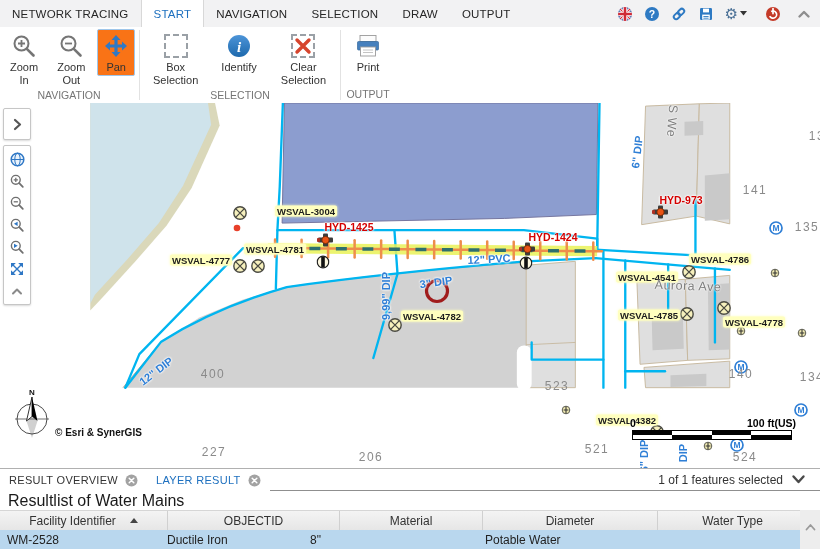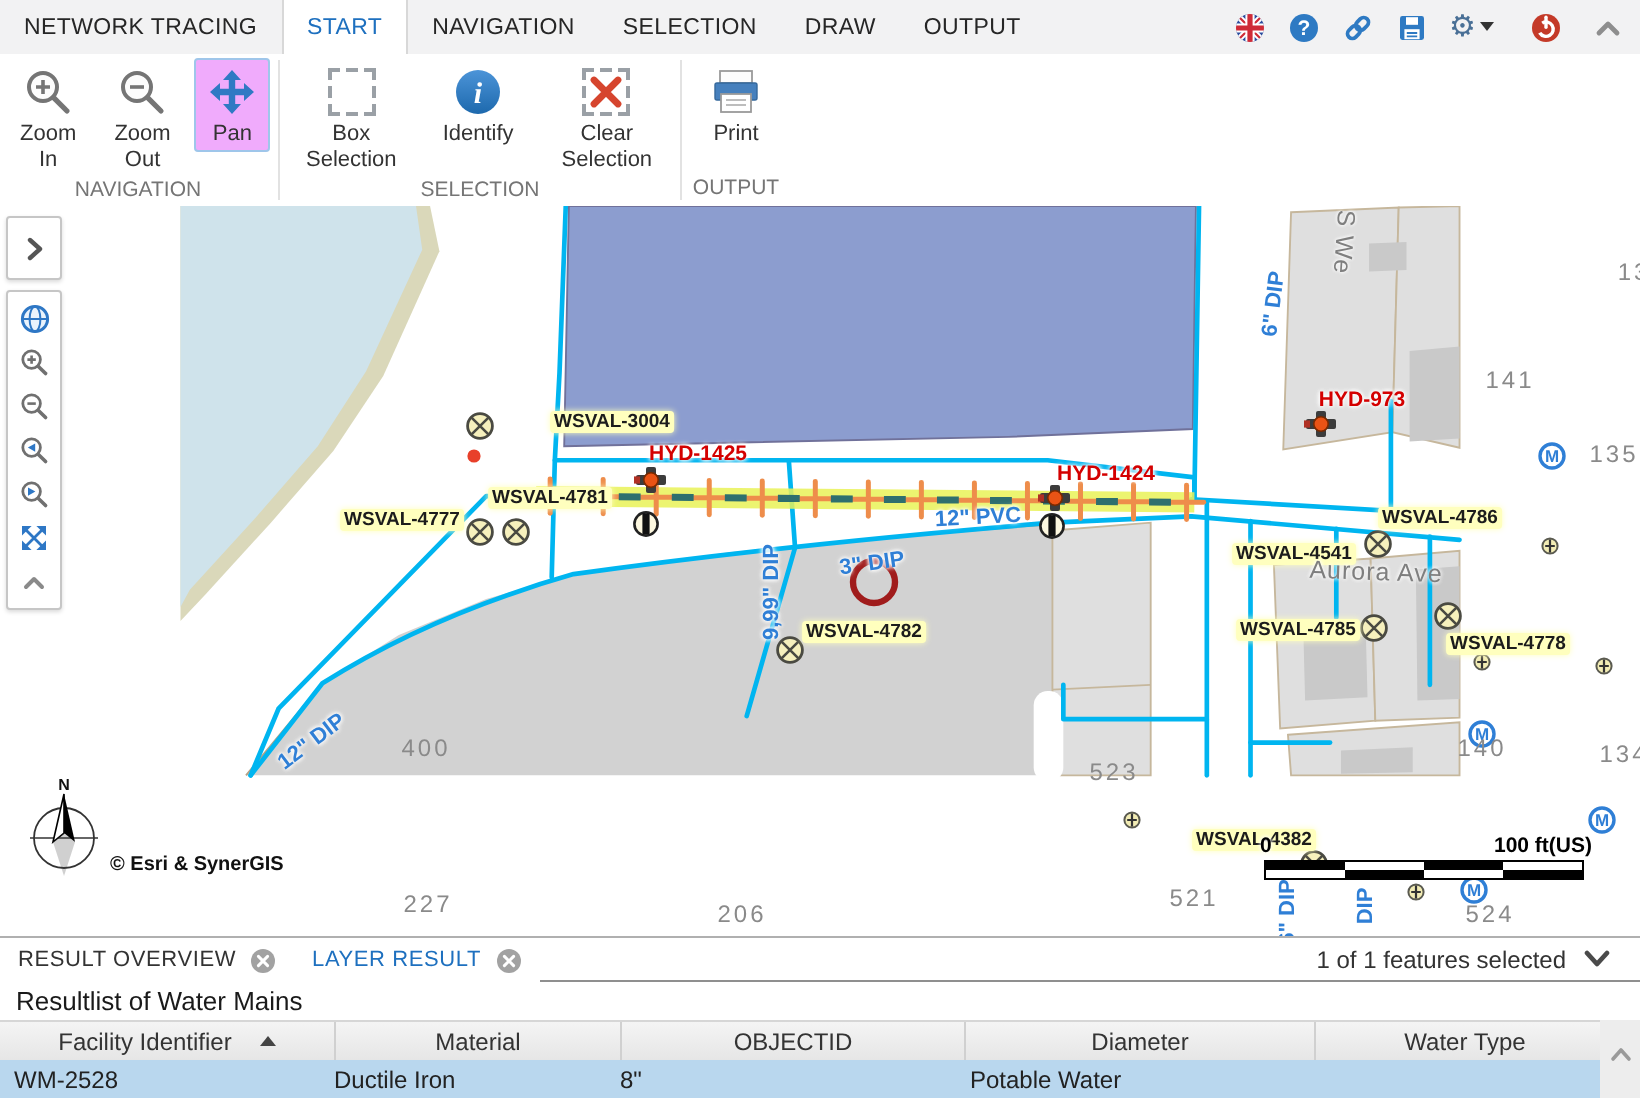--- a/index.html
+++ b/index.html
@@ -8,21 +8,21 @@
   
   #tabbar{position:absolute;left:0;top:0;width:820px;height:27px;background:#f2f2f3;display:flex;align-items:stretch;}
   .rtab{display:flex;align-items:center;padding:0 12px;font-size:11.5px;color:#262626;letter-spacing:.2px;cursor:default;}
   .rtab.active{background:#fff;color:#1e70bf;border-left:1px solid #d8d8d8;border-right:1px solid #d8d8d8;}
   #quickbar{margin-left:auto;display:flex;align-items:center;gap:11px;padding-right:8px;}
   #quickbar .qic{display:flex;align-items:center;}
   #ribbonbody{position:absolute;left:0;top:27px;width:820px;height:76px;background:#fff;border-bottom:1px solid #c9c9c9;display:flex;}
   .rgroup{display:flex;flex-direction:column;height:100%;}
   .rbtns{display:flex;align-items:flex-start;height:60px;padding:2px 3px 0 3px;gap:2px;}
   .rbtn{display:flex;flex-direction:column;align-items:center;padding:1px 2px;border:1px solid transparent;border-radius:2px;}
-  .rbtn.active{background:#f0abfc;border-color:#9fc6ea;}
+  .rbtn.active{background:#f97316;border-color:#9fc6ea;}
   .ric{height:30px;display:flex;align-items:center;justify-content:center;}
   .rlb{font-size:11px;line-height:13px;color:#333;text-align:center;white-space:pre-line;}
   .rgname{font-size:10.5px;color:#757575;text-align:center;padding:0 0 3px 0;margin-top:auto;}
   .rsep{width:1px;background:#e2e2e2;margin:3px 1px;}
   .dashedbox{width:24px;height:24px;border:2px dashed #9aa0a6;box-sizing:border-box;position:relative;}
   .dashedbox svg{position:absolute;left:1px;top:1px;}
 
   
   #map{position:absolute;left:0;top:103px;width:820px;height:365px;background:#fff;overflow:hidden;}
   #map svg.base{position:absolute;left:0;top:0;}
@@ -45,21 +45,21 @@
   .mtb{width:22px;height:22px;display:flex;align-items:center;justify-content:center;}
   #compass{position:absolute;left:6px;top:283px;}
 
   
   #panel{position:absolute;left:0;top:468px;width:820px;height:81px;background:#fff;border-top:1px solid #b0b0b0;box-sizing:border-box;}
   #ptabs{display:flex;align-items:stretch;height:22px;}
   .ptab{display:flex;align-items:center;gap:7px;padding:0 9px;font-size:11px;letter-spacing:.3px;color:#333;}
   .ptab.active{color:#1e70bf;}
   #ptabfill{flex:1;display:flex;align-items:center;justify-content:flex-end;gap:8px;border-bottom:1px solid #8f8f8f;padding-right:14px;}
   #selstatus{font-size:12px;color:#333;}
-  #ptitle{height:19px;display:flex;align-items:center;padding-left:8px;font-size:13px;color:#1a1a1a;}
+  #ptitle{height:19px;display:flex;align-items:center;padding-left:8px;font-size:16px;color:#1a1a1a;}
   #thead{display:flex;height:19px;background:linear-gradient(#f4f4f4,#e6e6e6);border-top:1px solid #d6d6d6;}
   .th{box-sizing:border-box;display:flex;align-items:center;justify-content:center;font-size:12px;color:#333;border-right:1px solid #d0d0d0;position:relative;}
   .sortasc{width:0;height:0;border-left:4px solid transparent;border-right:4px solid transparent;border-bottom:5px solid #444;margin-left:14px;}
   #trow{display:flex;height:20px;background:#b9d7ee;border-bottom:1px solid #9ec2dd;}
   .td{box-sizing:border-box;display:flex;align-items:center;font-size:12px;color:#222;}
   #scroll-lane{position:absolute;right:0;top:41px;width:20px;height:40px;background:#ededed;display:flex;justify-content:center;padding-top:12px;box-sizing:border-box;}
 </style>
 </head>
 <body>
 
@@ -544,25 +544,25 @@
             <polyline points="2.5,3.5 7.5,9 12.5,3.5" stroke="#4a4a4a" stroke-width="2.4" fill="none" stroke-linecap="round" stroke-linejoin="round"></polyline>
           </svg>
       </div>
     </div>
     <div id="ptitle">Resultlist of Water Mains</div>
     <div id="thead">
         <div class="th" style="width: 168px;">
           <span>Facility Identifier</span>
           <span class="sortasc"></span>
         </div>
+        <div class="th" style="width: 172px;">
+          <span>OBJECTID</span>
+        </div>
         <div class="th" style="width: 143px;">
           <span>Material</span>
-        </div>
-        <div class="th" style="width: 172px;">
-          <span>OBJECTID</span>
         </div>
         <div class="th" style="width: 175px;">
           <span>Diameter</span>
         </div>
         <div class="th" style="width: 150px;">
           <span>Water Type</span>
         </div>
       </div>
     <div id="trow">
         <div class="td" style="width: 160px; justify-content: flex-start; padding: 0px 0px 0px 7px;">WM-2528</div>

